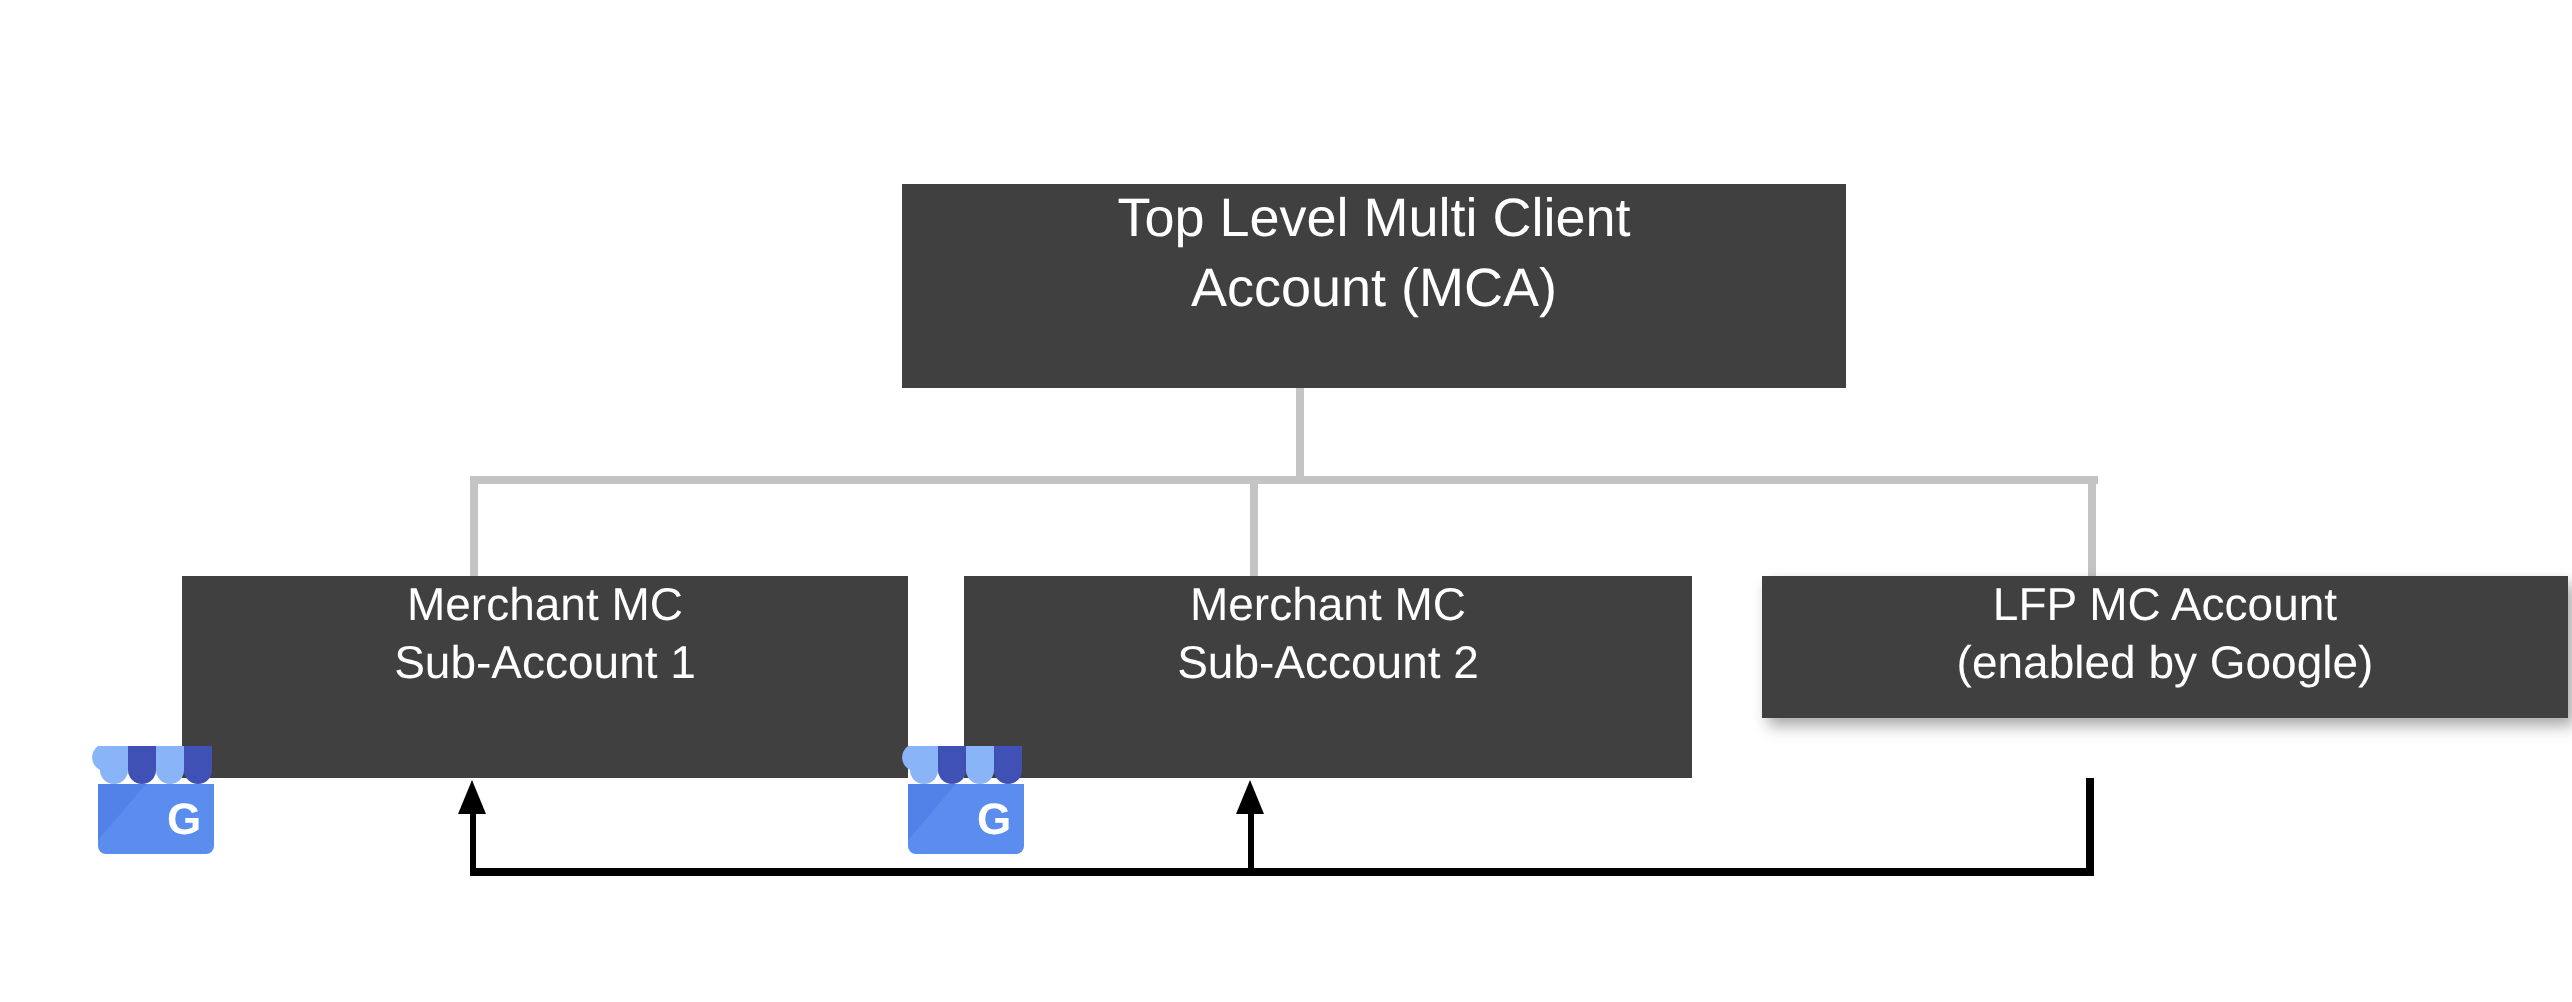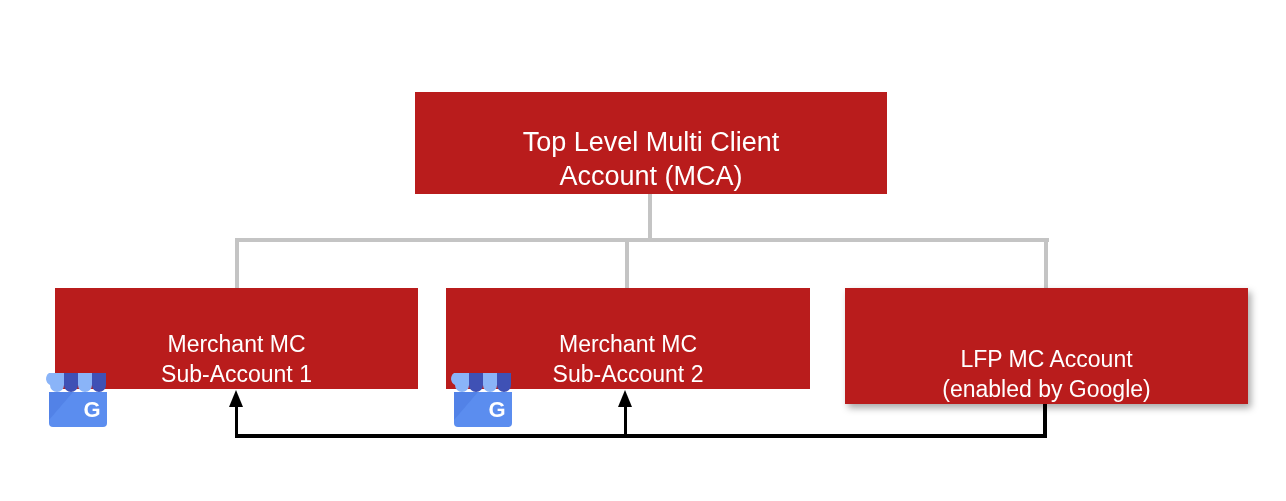--- a/index.html
+++ b/index.html
@@ -18,28 +18,29 @@
     width: 1286px;
     height: 501px;
     background: #ffffff;
     overflow: hidden;
   }
 
   
   .node {
     position: absolute;
     box-sizing: border-box;
-    background: #b91c1c;
+    background: #404040;
     color: #ffffff;
     display: flex;
-    align-items: flex-end;
+    align-items: flex-start;
     justify-content: center;
     text-align: center;
     line-height: 1.28;
     z-index: 4;
+    margin-left: 36px;
   }
   .node-label {
     display: block;
     white-space: pre-line;
     padding: 0 10px;
   }
 
   #node-mca {
     left: 415px;
     top: 92px;
@@ -61,21 +62,21 @@
     top: 288px;
     width: 364px;
     height: 101px;
     font-size: 23px;
   }
 
   #node-lfp {
     left: 845px;
     top: 288px;
     width: 403px;
-    height: 116px;
+    height: 71px;
     font-size: 23px;
     box-shadow: 3px 4px 7px rgba(0, 0, 0, 0.34);
   }
 
   
   .connector-gray {
     position: absolute;
     background: #c4c4c4;
     z-index: 2;
   }

